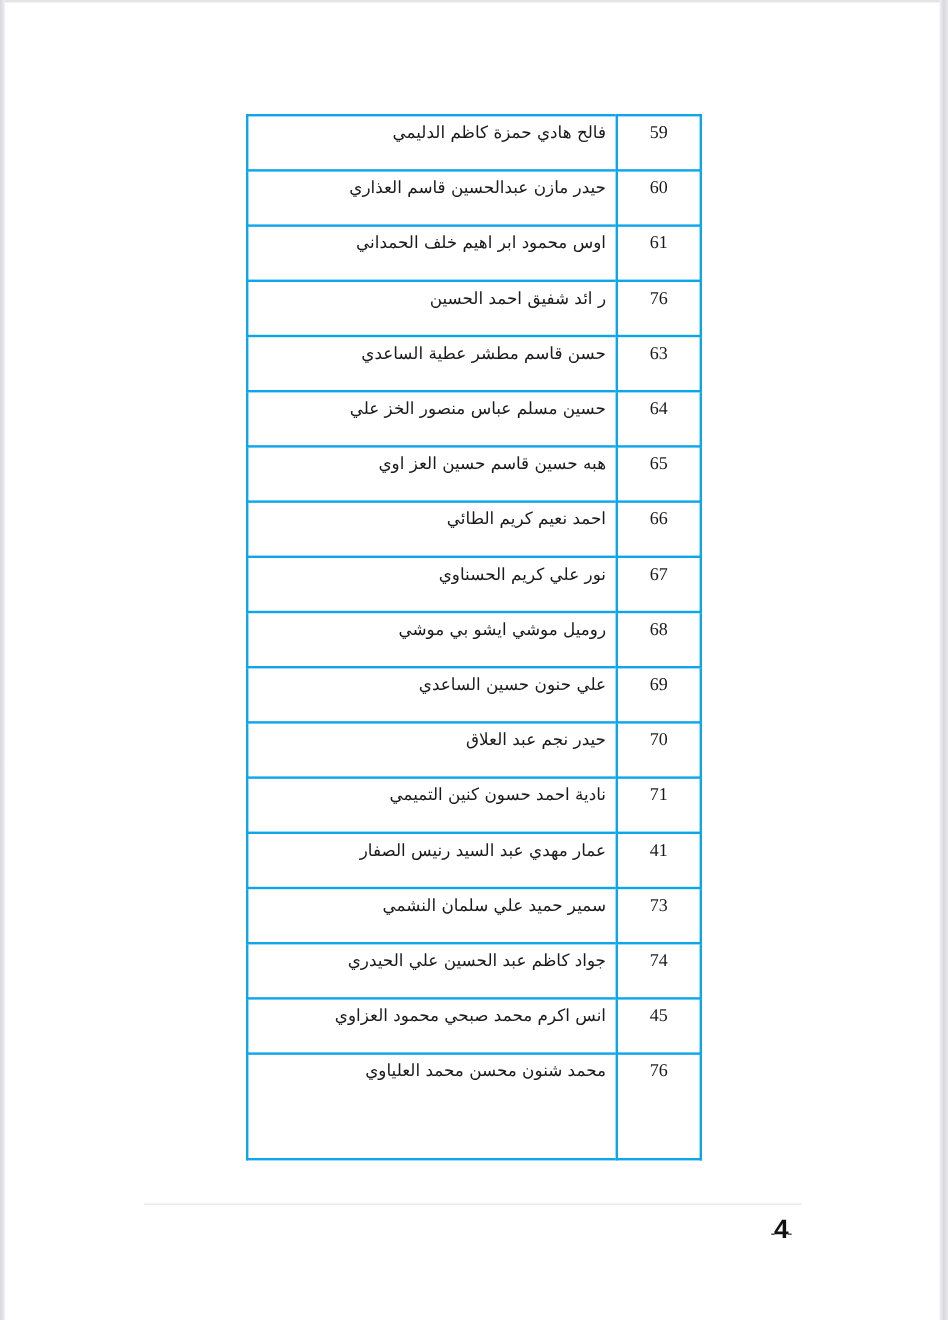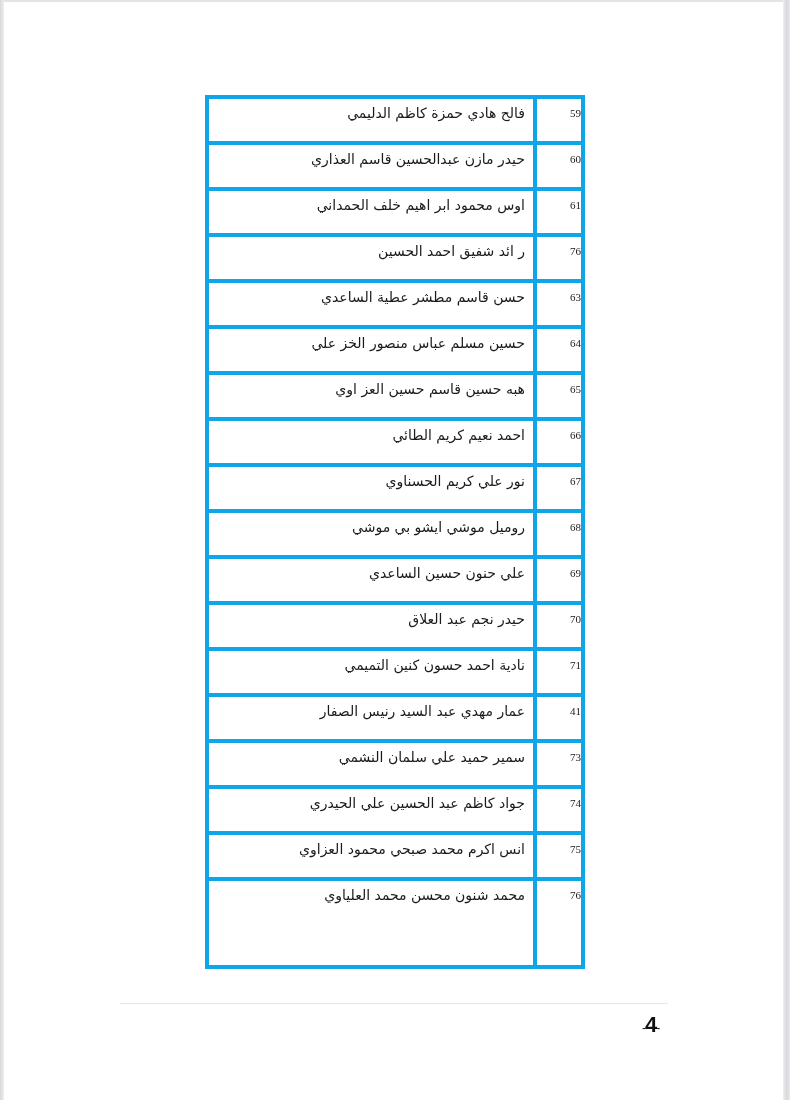--- a/index.html
+++ b/index.html
@@ -29,35 +29,35 @@
     .roster-table {
       position: absolute;
       left: 205px;
       top: 95px;
       width: 380px;
       border-collapse: collapse;
       direction: rtl;
       table-layout: fixed;
     }
     .roster-table td {
-      border: 4px solid #0ea5e9;
+      border: 2px solid #0ea5e9;
       vertical-align: top;
-      padding: 0;
+      padding: 12px;
     }
     .roster-table tr {
       height: 46px;
     }
     .roster-table tr.last-row {
       height: 88px;
     }
     .num-cell {
       width: 44px;
-      text-align: right;
+      text-align: center;
       font-family: "Liberation Serif", serif;
-      font-size: 11px;
+      font-size: 15px;
       color: #1a1a1a;
       padding-top: 3px !important;
       line-height: 22px;
     }
     .name-cell {
       text-align: right;
       font-family: "DejaVu Sans", sans-serif;
       font-size: 14px;
       color: #1a1a1a;
       padding-right: 8px !important;
@@ -155,21 +155,21 @@
     </tr>
     <tr>
       <td class="num-cell">73</td>
       <td class="name-cell">سمير حميد علي سلمان النشمي</td>
     </tr>
     <tr>
       <td class="num-cell">74</td>
       <td class="name-cell">جواد كاظم عبد الحسين علي الحيدري</td>
     </tr>
     <tr>
-      <td class="num-cell">75</td>
+      <td class="num-cell">45</td>
       <td class="name-cell">انس اكرم محمد صبحي محمود العزاوي</td>
     </tr>
     <tr class="last-row">
       <td class="num-cell">76</td>
       <td class="name-cell">محمد شنون محسن محمد العلياوي</td>
     </tr>
   </tbody>
 </table>
 
 <div class="footer-line"></div>

